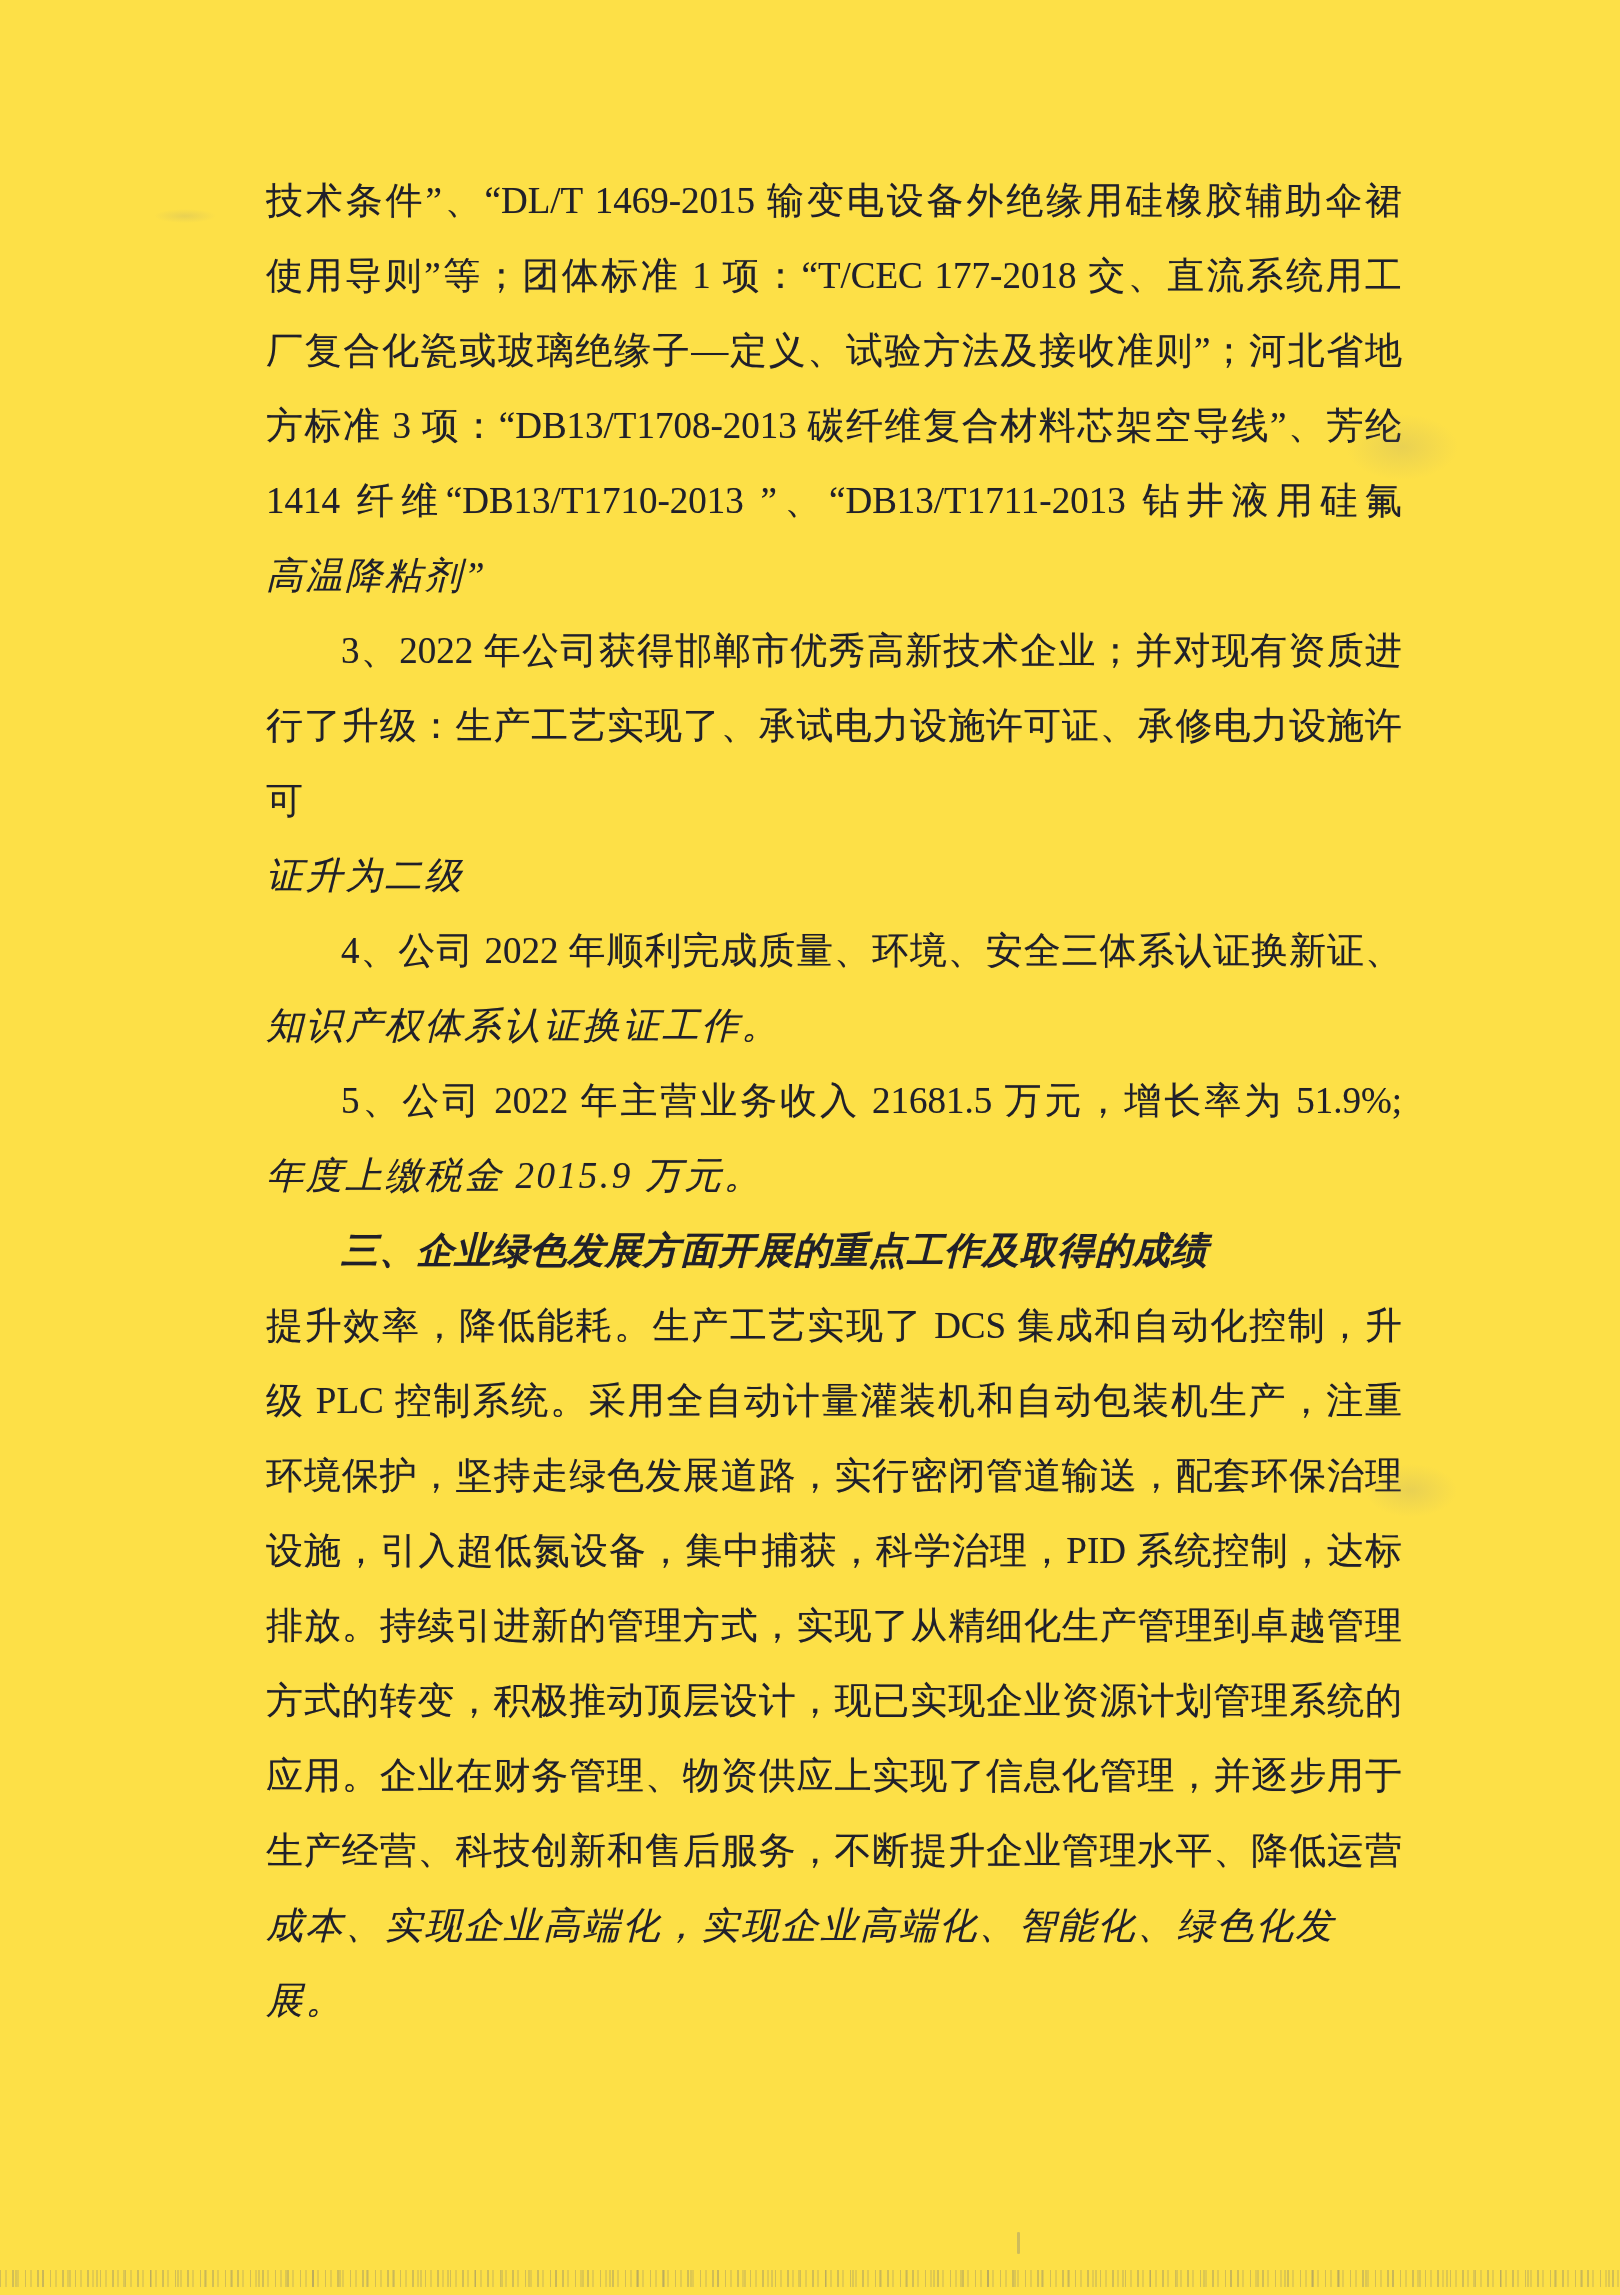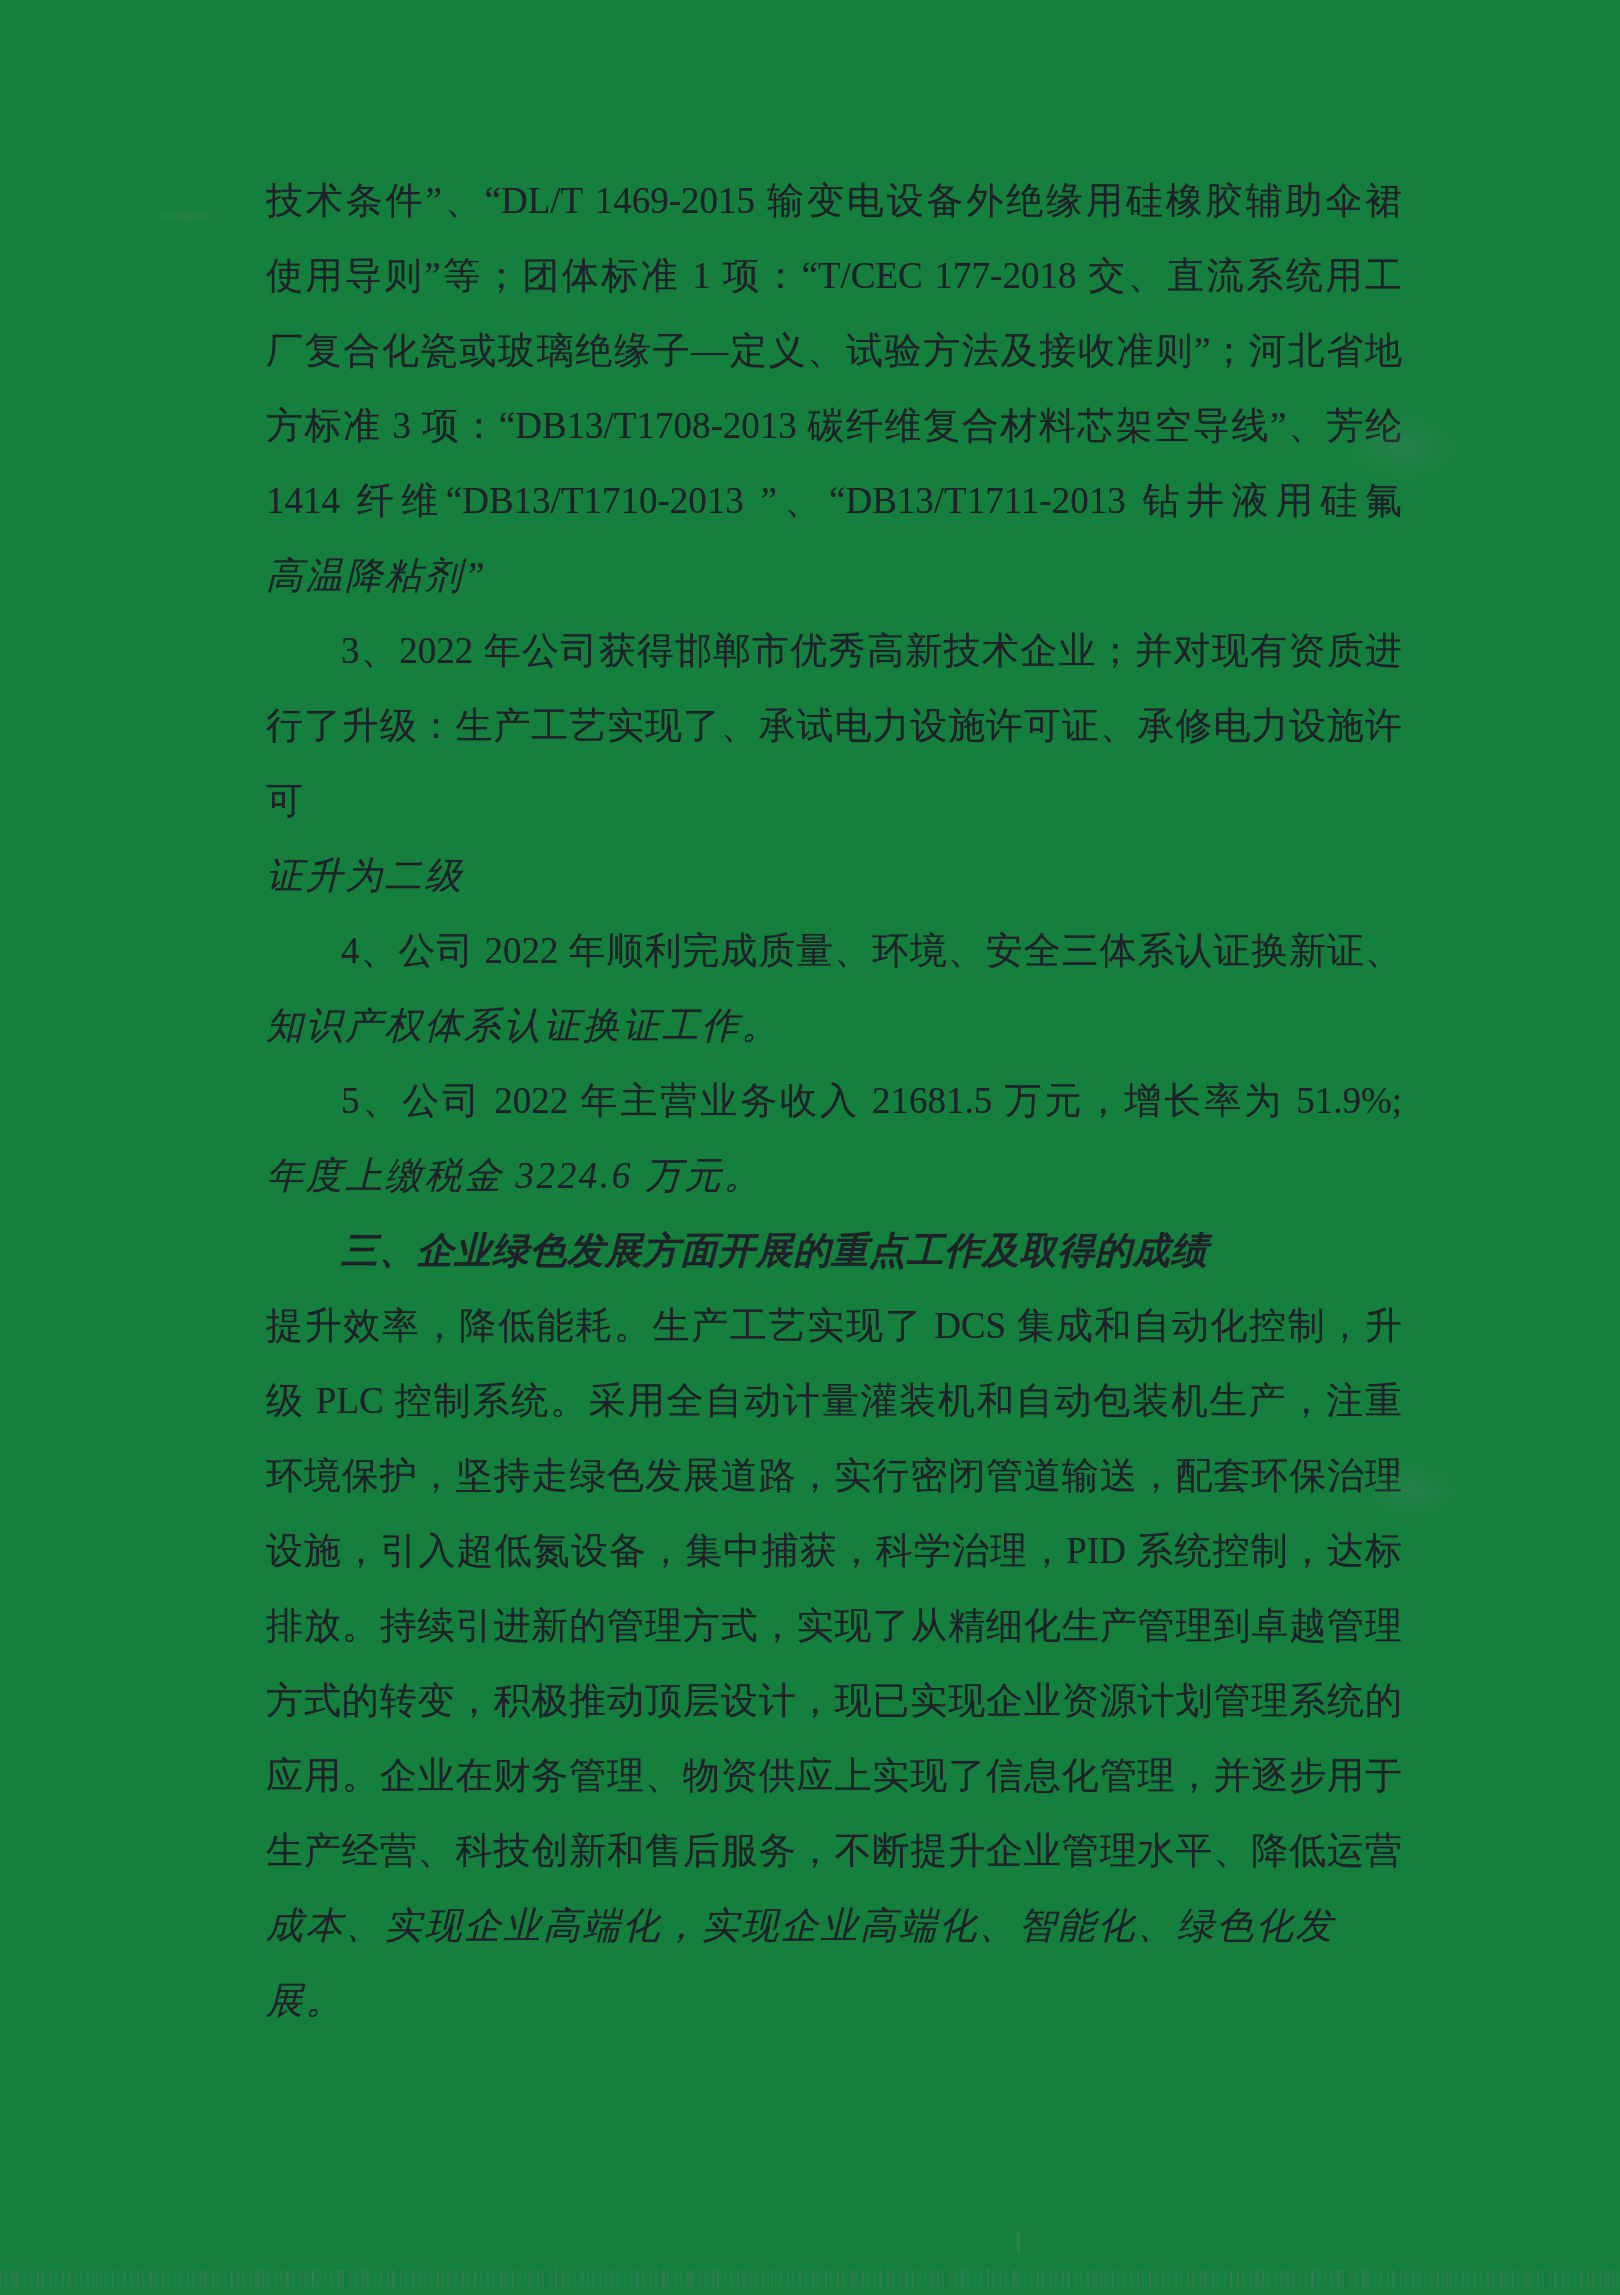--- a/index.html
+++ b/index.html
@@ -4,21 +4,21 @@
 <style>
   html,body{margin:0;padding:0;}
   body{
     width:1621px;height:2295px;
     background:#ffffff;
     font-family:"Liberation Serif","DejaVu Serif",serif;
   }
   .page{
     position:relative;
     width:1621px;height:2295px;
-    background:#15803d;
+    background:#fde047;
     overflow:hidden;
   }
   .text-block{
     position:absolute;
     left:266px;top:163px;
     width:1136px;
     color:#20202a;
     font-size:37px;
     line-height:75px;
     text-shadow:0 0 0.7px rgba(32,32,42,.35);
@@ -68,21 +68,21 @@
     <div class="line full">厂复合化瓷或玻璃绝缘子—定义、试验方法及接收准则”；河北省地</div>
     <div class="line full">方标准 3 项：“DB13/T1708-2013 碳纤维复合材料芯架空导线”、芳纶</div>
     <div class="line full">1414 纤维“DB13/T1710-2013 ”、“DB13/T1711-2013 钻井液用硅氟</div>
     <div class="line last">高温降粘剂”</div>
     <div class="line full indent">3、2022 年公司获得邯郸市优秀高新技术企业；并对现有资质进</div>
     <div class="line full">行了升级：生产工艺实现了、承试电力设施许可证、承修电力设施许可</div>
     <div class="line last">证升为二级</div>
     <div class="line full indent">4、公司 2022 年顺利完成质量、环境、安全三体系认证换新证、</div>
     <div class="line last">知识产权体系认证换证工作。</div>
     <div class="line full indent">5、公司 2022 年主营业务收入 21681.5 万元，增长率为 51.9%;</div>
-    <div class="line last">年度上缴税金 3224.6 万元。</div>
+    <div class="line last">年度上缴税金 2015.9 万元。</div>
     <div class="line last heading indent">三、企业绿色发展方面开展的重点工作及取得的成绩</div>
     <div class="line full">提升效率，降低能耗。生产工艺实现了 DCS 集成和自动化控制，升</div>
     <div class="line full">级 PLC 控制系统。采用全自动计量灌装机和自动包装机生产，注重</div>
     <div class="line full">环境保护，坚持走绿色发展道路，实行密闭管道输送，配套环保治理</div>
     <div class="line full">设施，引入超低氮设备，集中捕获，科学治理，PID 系统控制，达标</div>
     <div class="line full">排放。持续引进新的管理方式，实现了从精细化生产管理到卓越管理</div>
     <div class="line full">方式的转变，积极推动顶层设计，现已实现企业资源计划管理系统的</div>
     <div class="line full">应用。企业在财务管理、物资供应上实现了信息化管理，并逐步用于</div>
     <div class="line full">生产经营、科技创新和售后服务，不断提升企业管理水平、降低运营</div>
     <div class="line last">成本、实现企业高端化，实现企业高端化、智能化、绿色化发展。</div>

